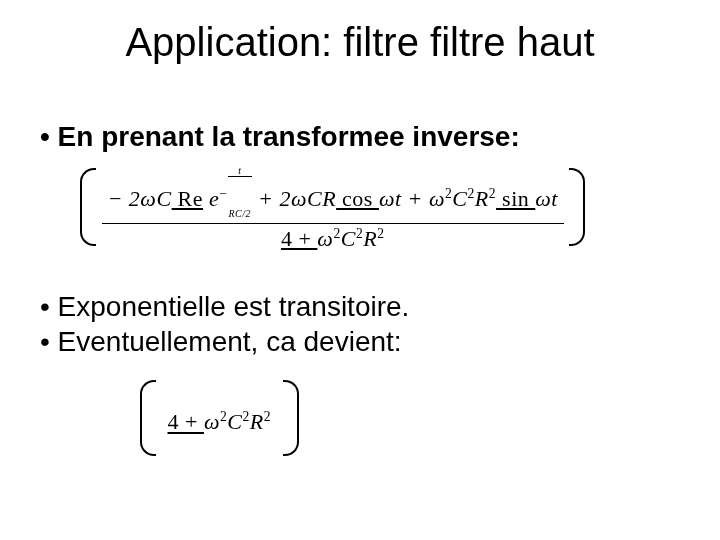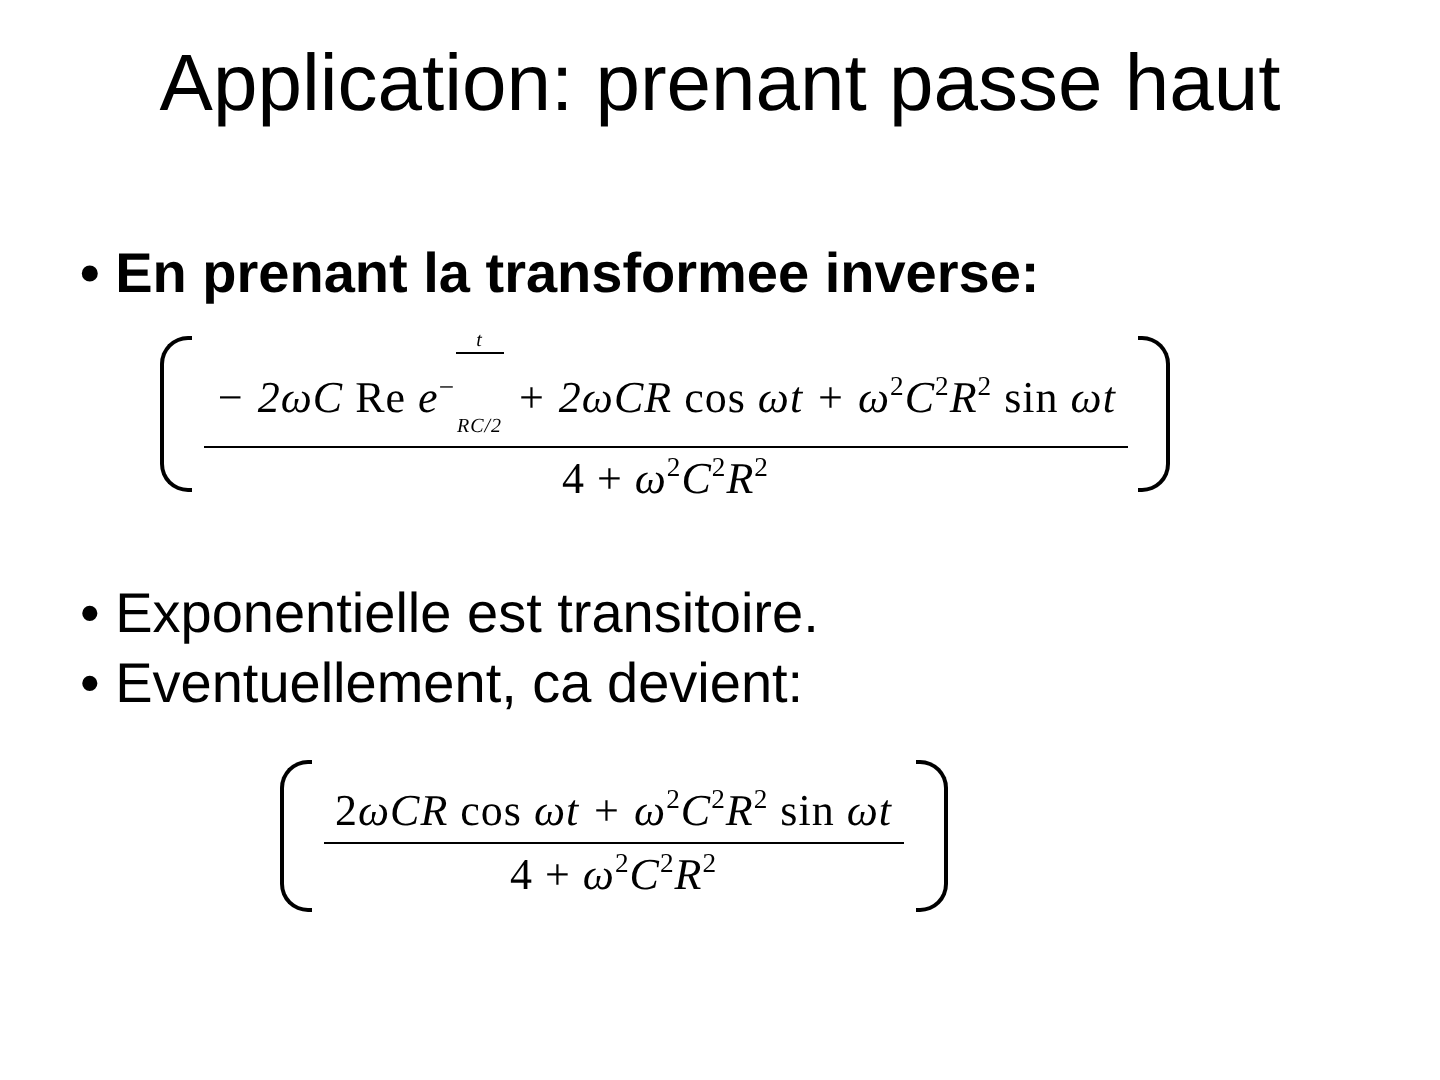--- a/index.html
+++ b/index.html
@@ -102,29 +102,29 @@
   .smallfrac .snum {
     display: block;
     border-bottom: 1px solid #000;
     padding: 0 1px;
   }
   .smallfrac .sden {
     display: block;
     padding: 0 1px;
     margin-top: 32px;
   }
-  .upright { font-style: normal; }
+  .upright { font-style: normal; text-decoration: underline; }
   .tight { letter-spacing: 0.5px; }
 </style>
 </head>
 <body>
 
 <div class="slide">
 
-  <div class="title">Application: prenant passe haut</div>
+  <div class="title">Application: filtre filtre haut</div>
 
   <div class="bullet b1">En prenant la transformee inverse:</div>
 
   <div class="formula-block fb1">
     <span class="paren"><span class="pshape" style="height:74px"></span></span>
     <span class="inner">
       <span class="frac">
         <span class="num tight">
           <span>− 2</span><span>ω</span><span>C</span><span class="upright"> Re</span>&nbsp;<span>e</span><sup><span>−</span><span class="smallfrac"><span class="snum">t</span><span class="sden">RC/2</span></span></sup><span> + 2</span><span>ω</span><span>CR</span><span class="upright"> cos </span><span>ω</span><span>t</span><span> + </span><span>ω</span><sup>2</sup><span>C</span><sup>2</sup><span>R</span><sup>2</sup><span class="upright"> sin </span><span>ω</span><span>t</span>
         </span>
@@ -136,23 +136,20 @@
     <span class="paren right"><span class="pshape" style="height:74px"></span></span>
   </div>
 
   <div class="bullet b2">Exponentielle est transitoire.</div>
   <div class="bullet b3">Eventuellement, ca devient:</div>
 
   <div class="formula-block fb2">
     <span class="paren"><span class="pshape" style="height:72px"></span></span>
     <span class="inner">
       <span class="frac">
-        <span class="num tight">
-          <span class="upright">2</span><span>ω</span><span>CR</span><span class="upright"> cos </span><span>ω</span><span>t</span><span> + </span><span>ω</span><sup>2</sup><span>C</span><sup>2</sup><span>R</span><sup>2</sup><span class="upright"> sin </span><span>ω</span><span>t</span>
-        </span>
         <span class="den tight">
           <span class="upright">4 + </span><span>ω</span><sup>2</sup><span>C</span><sup>2</sup><span>R</span><sup>2</sup>
         </span>
       </span>
     </span>
     <span class="paren right"><span class="pshape" style="height:72px"></span></span>
   </div>
 
 </div>
 

